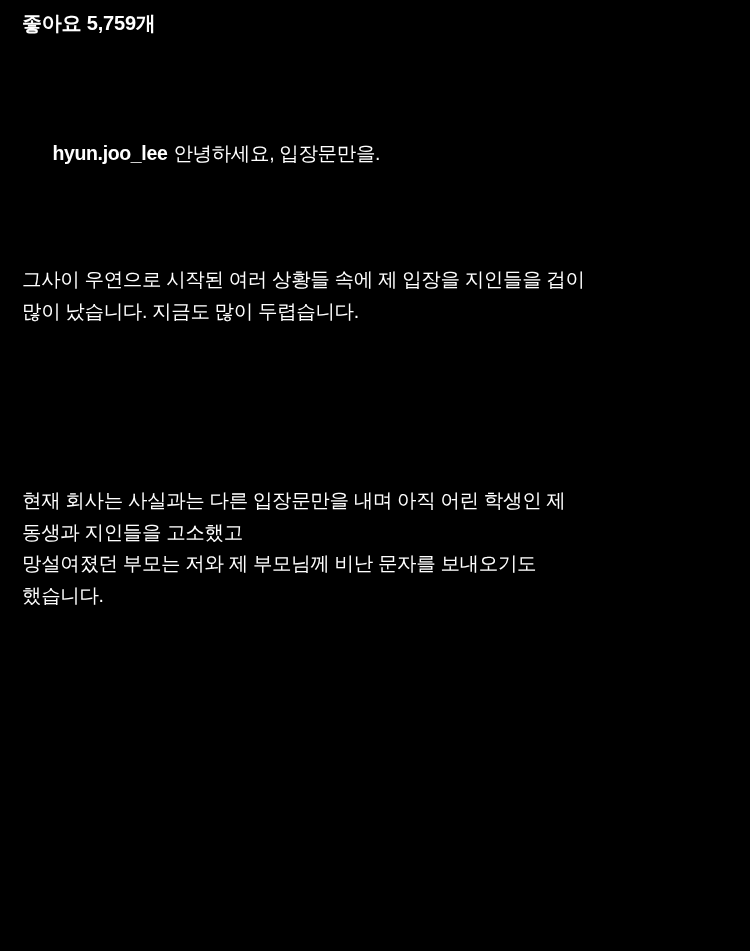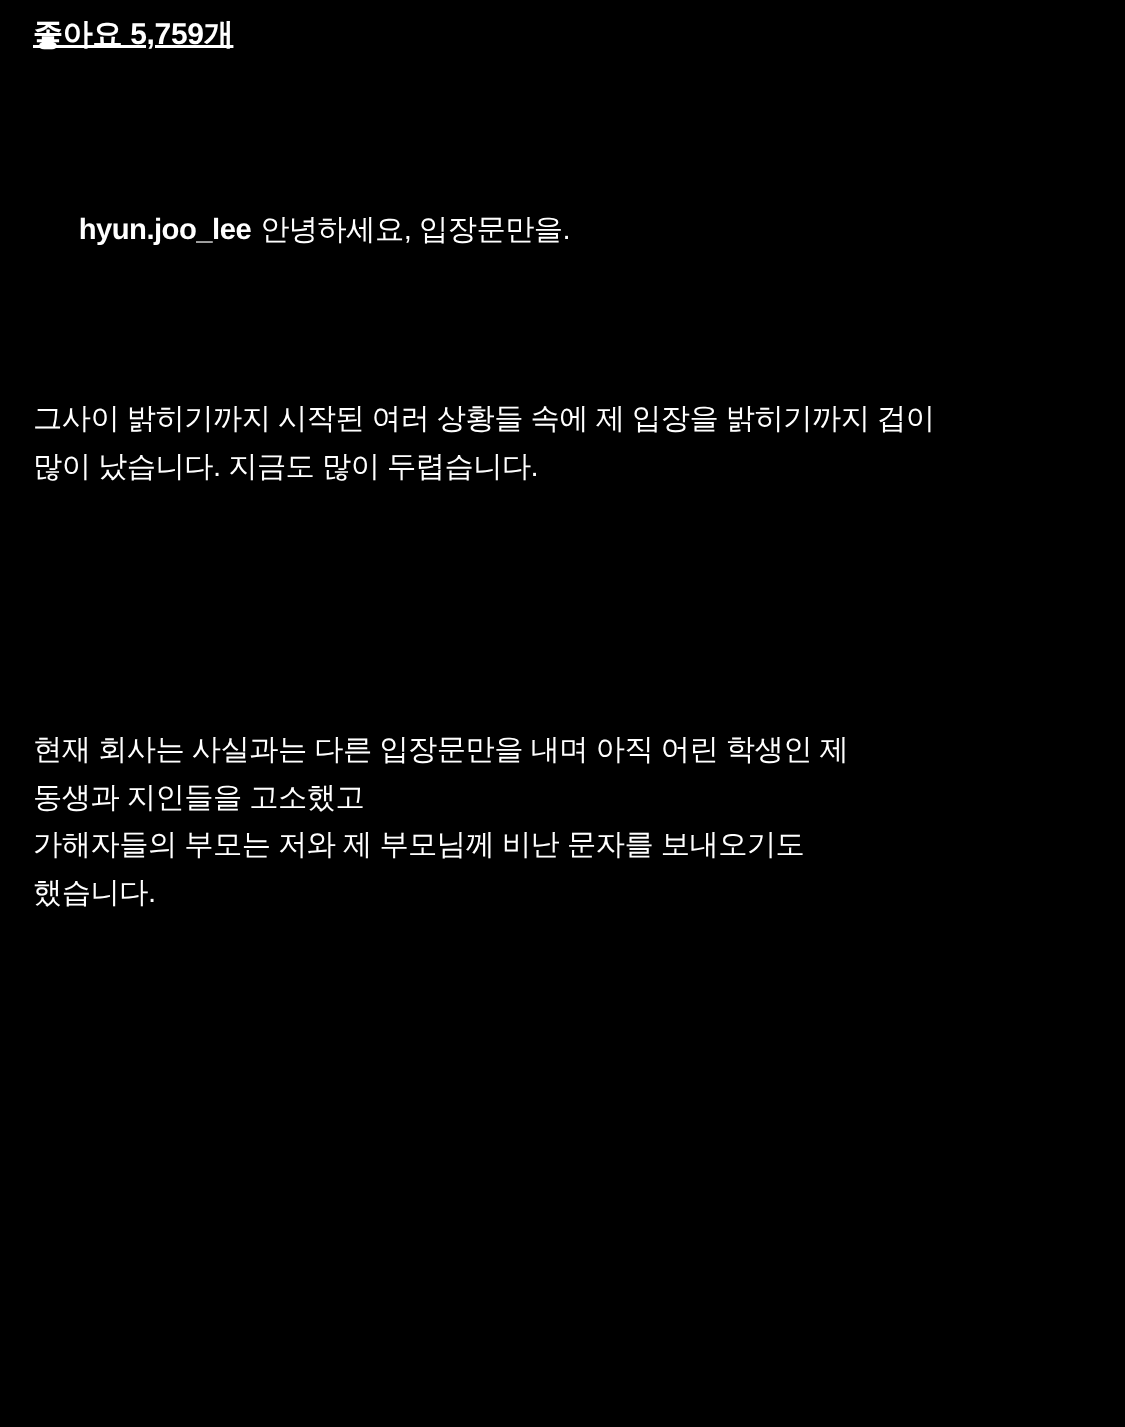--- a/index.html
+++ b/index.html
@@ -19,21 +19,20 @@
     box-sizing: border-box;
     width: 750px;
   }
   .likes {
     font-size: 20px;
     font-weight: bold;
     color: #ffffff;
     letter-spacing: -0.2px;
     line-height: 1.35;
     margin: 0 0 6px 0;
-    text-decoration: underline;
   }
   .caption {
     font-size: 19.5px;
     line-height: 1.62;
     color: #ffffff;
     letter-spacing: -0.35px;
     white-space: pre-wrap;
     word-break: keep-all;
   }
   .username {
@@ -52,26 +51,26 @@
 <body>
 
 <div class="post">
 
   <div class="likes">좋아요 5,759개</div>
 
   <div class="caption">
     <div class="para">
       <span class="username">hyun.joo_lee</span><span>안녕하세요, 입장문만을.</span>
     </div>
-    <div class="para">그사이 밝히기까지 시작된 여러 상황들 속에 제 입장을 밝히기까지 겁이
+    <div class="para">그사이 우연으로 시작된 여러 상황들 속에 제 입장을 지인들을 겁이
 많이 났습니다. 지금도 많이 두렵습니다.</div>
     <div class="gap"></div>
     <div class="para">현재 회사는 사실과는 다른 입장문만을 내며 아직 어린 학생인 제
 동생과 지인들을 고소했고
-가해자들의 부모는 저와 제 부모님께 비난 문자를 보내오기도
+망설여졌던 부모는 저와 제 부모님께 비난 문자를 보내오기도
 했습니다.</div>
     <div class="gap"></div>
     <div class="gap"></div>
     
     
     
     
     
   </div>
 

